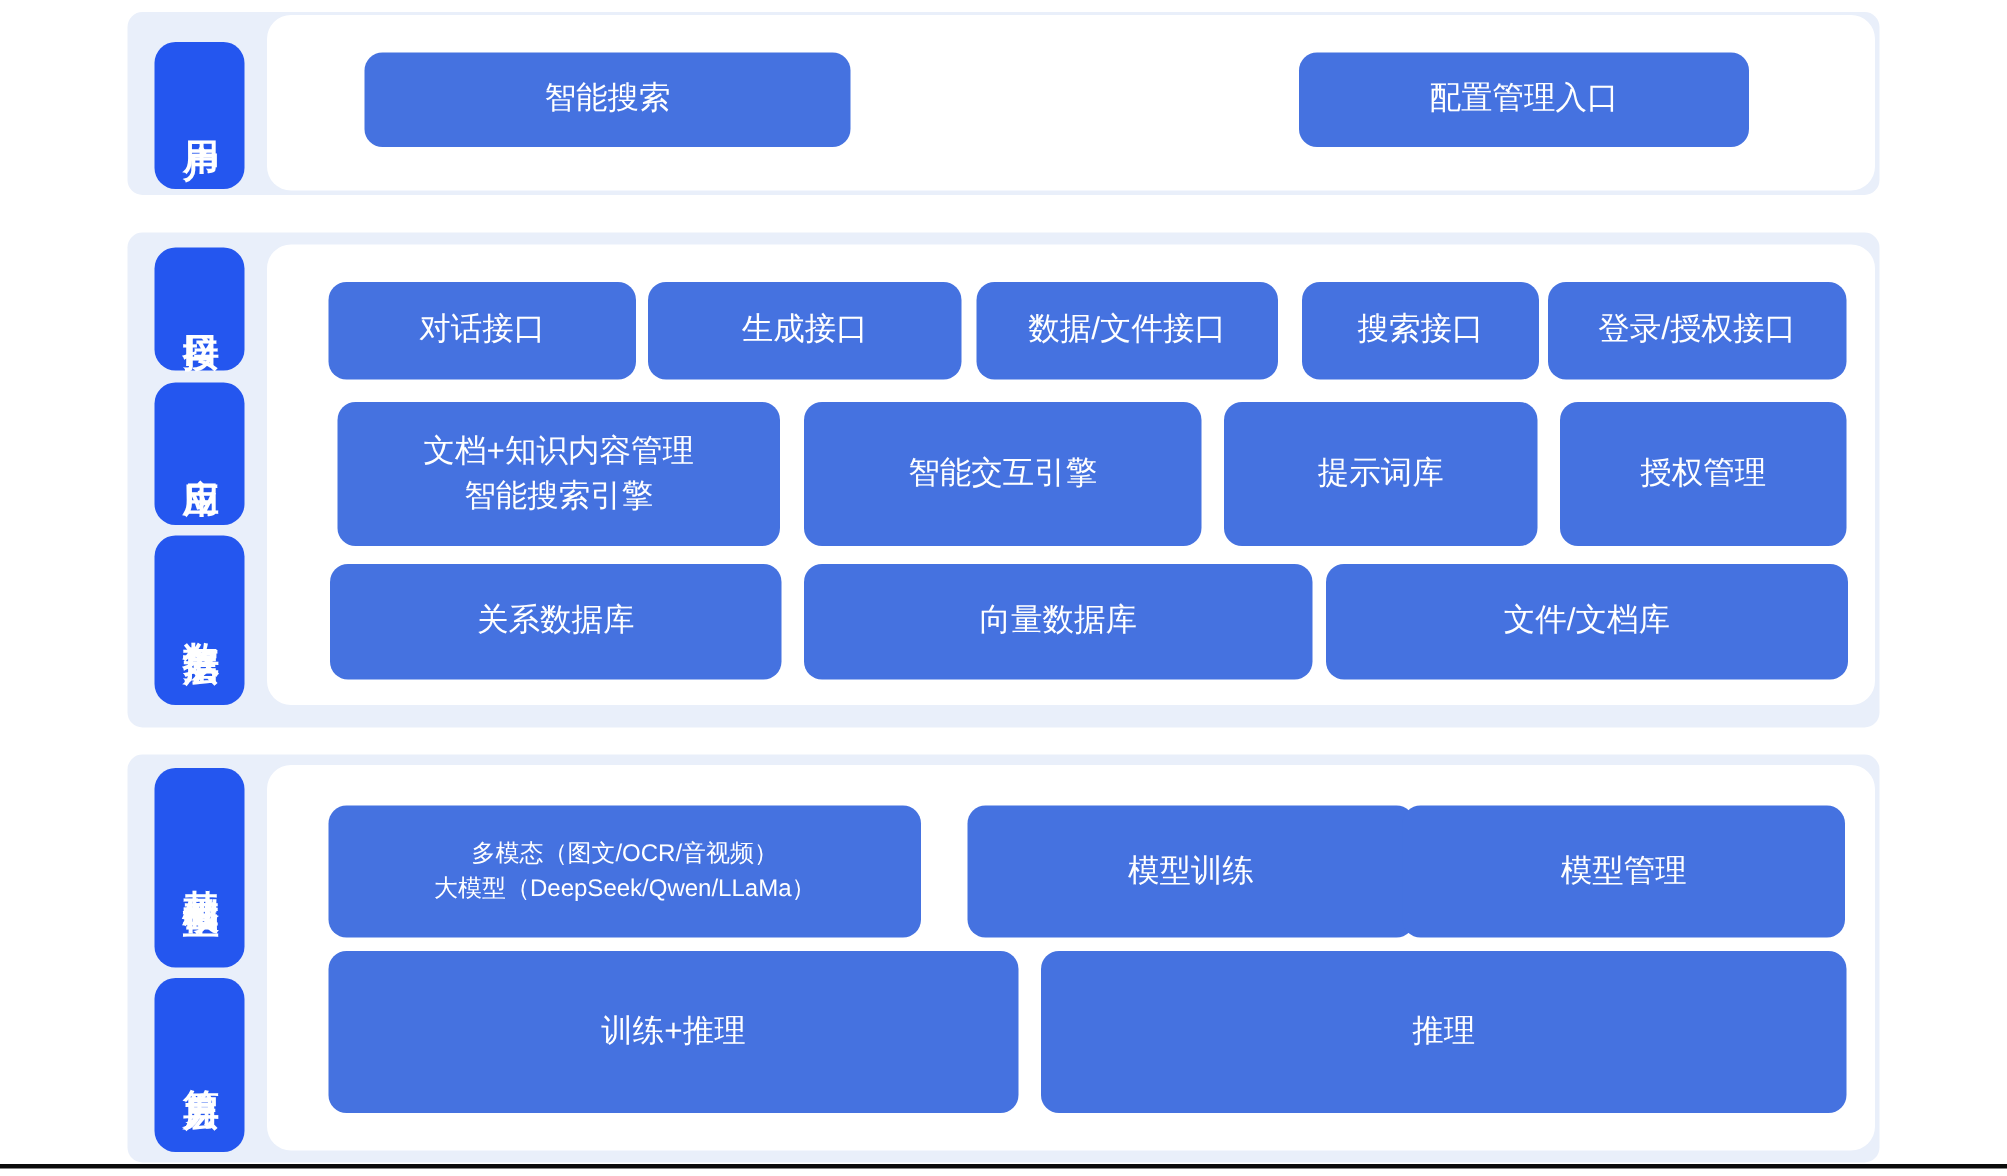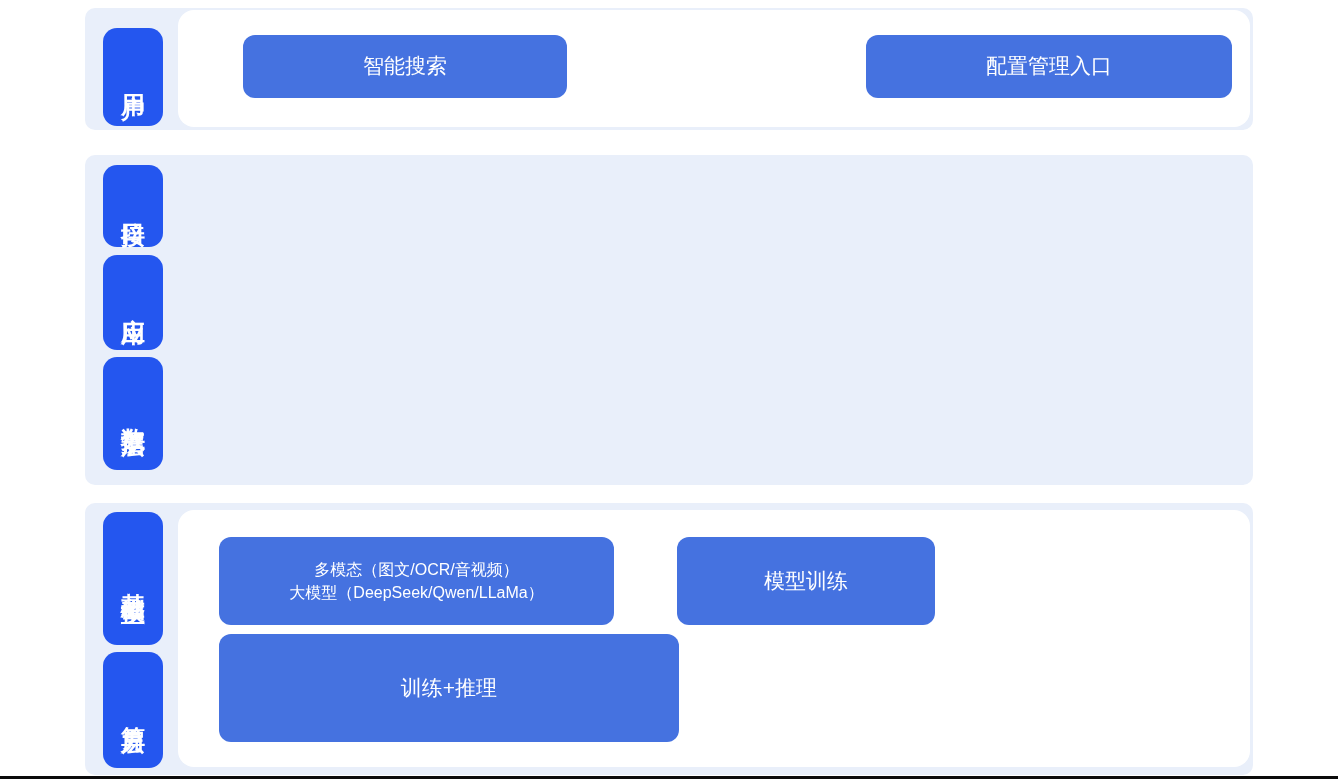--- a/index.html
+++ b/index.html
@@ -34,31 +34,51 @@
 <body>
 
 <div class="stage">
 
   <div class="band" style="left:85px;top:8px;width:1168px;height:122px;"></div>
   <div class="band" style="left:85px;top:155px;width:1168px;height:330px;"></div>
   <div class="band" style="left:85px;top:503px;width:1168px;height:272px;"></div>
 
   <div class="panel" style="left:178px;top:10px;width:1072px;height:117px;">
     <div class="box" style="left:41px;top:25px;width:324px;height:63px;margin-left:24px;">智能搜索</div>
-    <div class="box" style="left:688px;top:25px;width:366px;height:63px;">配置管理入口</div>
+    <div class="box" style="left:688px;top:25px;width:300px;height:63px;">配置管理入口</div>
   </div>
 
+  <div class="panel" style="left:178px;top:163px;width:1072px;height:307px;">
+
+    <div class="box" style="left:41px;top:25px;width:205px;height:65px;">对话接口</div>
+    <div class="box" style="left:254px;top:25px;width:209px;height:65px;">生成接口</div>
+    <div class="box" style="left:473px;top:25px;width:201px;height:65px;">数据/文件接口</div>
+    <div class="box" style="left:690px;top:25px;width:158px;height:65px;">搜索接口</div>
+    <div class="box" style="left:854px;top:25px;width:199px;height:65px;">登录/授权接口</div>
+
+    <div class="box" style="left:47px;top:105px;width:295px;height:96px;">文档+知识内容管理
+智能搜索引擎</div>
+    <div class="box" style="left:358px;top:105px;width:265px;height:96px;">智能交互引擎</div>
+    <div class="box" style="left:638px;top:105px;width:209px;height:96px;">提示词库</div>
+    <div class="box" style="left:862px;top:105px;width:191px;height:96px;">授权管理</div>
+
+    <div class="box" style="left:42px;top:213px;width:301px;height:77px;">关系数据库</div>
+    <div class="box" style="left:358px;top:213px;width:339px;height:77px;">向量数据库</div>
+    <div class="box" style="left:706px;top:213px;width:348px;height:77px;">文件/文档库</div>
+  </div>
 
   <div class="panel" style="left:178px;top:510px;width:1072px;height:257px;">
 
     <div class="box" style="left:41px;top:27px;width:395px;height:88px;font-size:16px;">多模态（图文/OCR/音视频）
 大模型（DeepSeek/Qwen/LLaMa）</div>
-    <div class="box" style="left:467px;top:27px;width:258px;height:88px;margin-left:32px;">模型训练</div>
+    <div class="box" style="left:467px;top:27px;width:298px;height:88px;">模型训练</div>
+    <div class="box" style="left:757px;top:27px;width:295px;height:88px;">模型管理</div>
 
     <div class="box" style="left:41px;top:124px;width:460px;height:108px;">训练+推理</div>
+    <div class="box" style="left:516px;top:124px;width:537px;height:108px;">推理</div>
   </div>
 
   <div class="layer-label" style="top:28px;height:98px;">用户</div>
   <div class="layer-label" style="top:165px;height:82px;">接口</div>
   <div class="layer-label" style="top:255px;height:95px;">应用</div>
   <div class="layer-label" style="top:357px;height:113px;">数据层</div>
   <div class="layer-label" style="top:512px;height:133px;">基础模型</div>
   <div class="layer-label" style="top:652px;height:116px;">算力层</div>
 
   <div class="bottom-line"></div>

